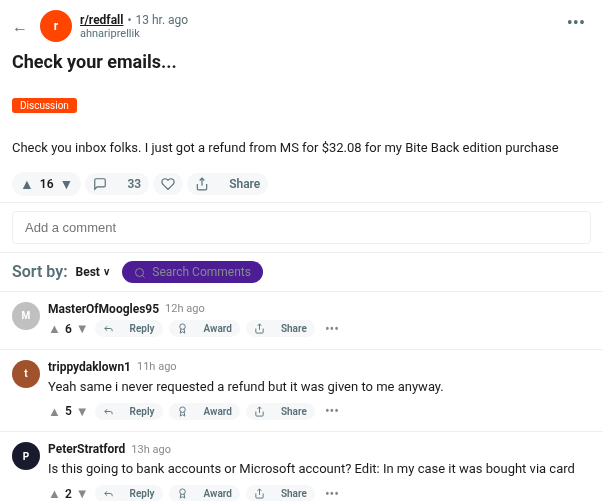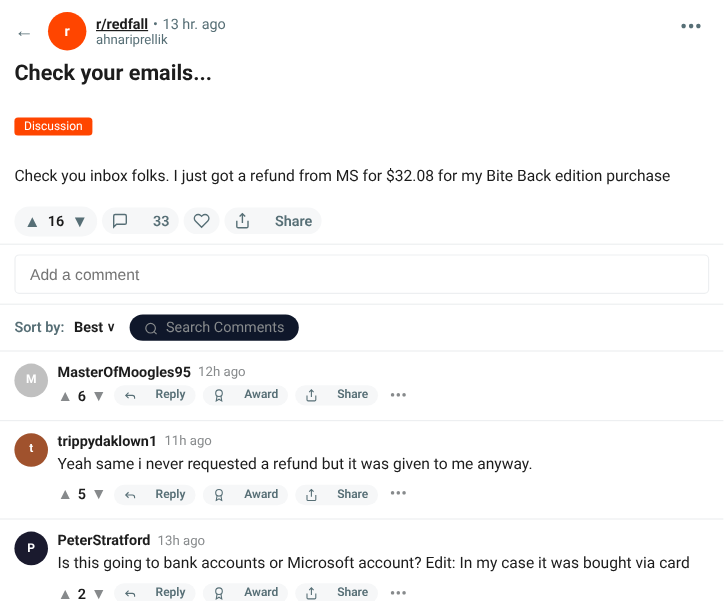--- a/index.html
+++ b/index.html
@@ -164,40 +164,40 @@
 
     .sort-bar {
       display: flex;
       align-items: center;
       padding: 8px 12px;
       gap: 8px;
       border-bottom: 1px solid #edeff1;
     }
 
     .sort-label {
-      font-size: 12px;
+      font-size: 16px;
       color: #576f76;
       font-weight: 600;
     }
 
     .sort-select {
       display: flex;
       align-items: center;
       gap: 3px;
       font-size: 12px;
       font-weight: 700;
       color: #1c1c1c;
       cursor: pointer;
     }
 
     .search-comments {
       display: flex;
       align-items: flex-end;
       gap: 6px;
-      background: #0f172a;
+      background: #4c1d95;
       border-radius: 20px;
       padding: 4px 12px;
       font-size: 12px;
       color: #878a8c;
       cursor: pointer;
       margin-left: 4px;
     }
 
     .comment-section {
       padding: 0;

